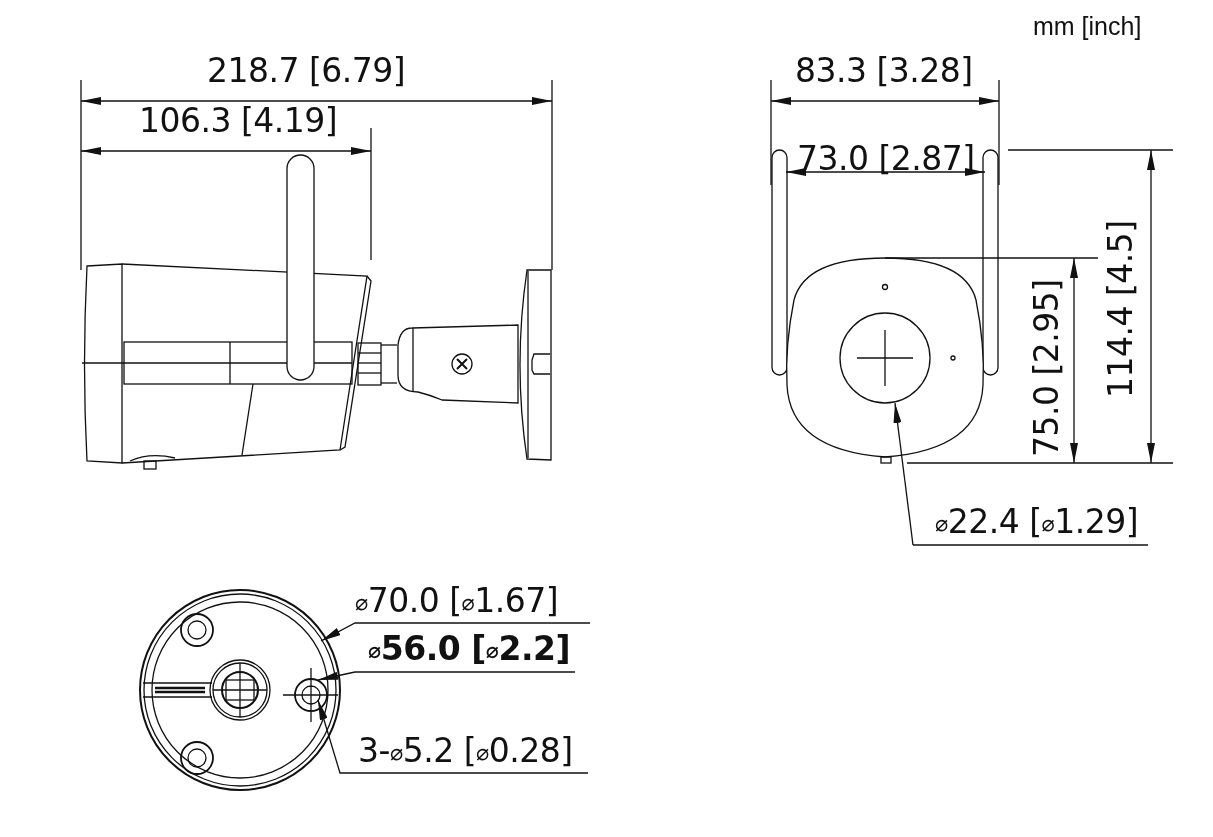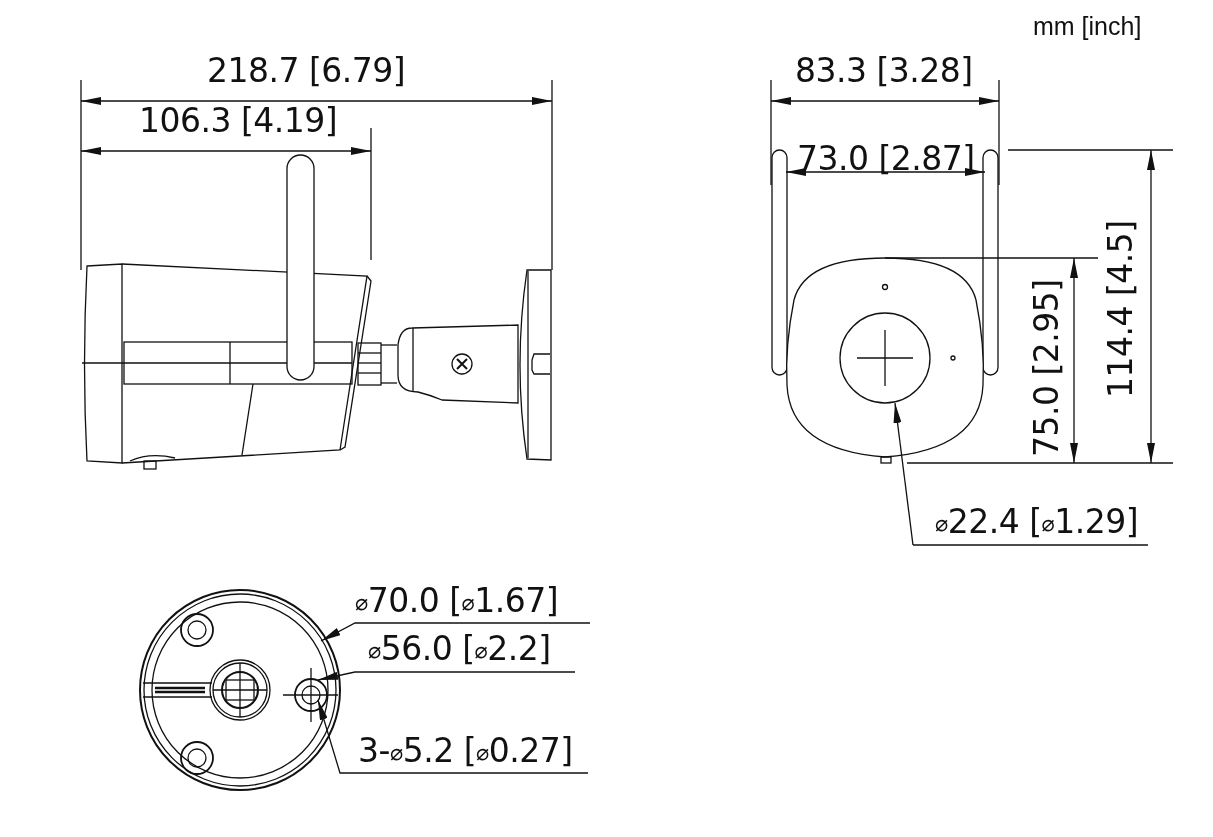--- a/index.html
+++ b/index.html
@@ -132,18 +132,18 @@
 <div class="lbl big vert" style="left:1030px;top:457px;">75.0 [2.95]</div>
 <div class="lbl big vert" style="left:1104px;top:398px;">114.4 [4.5]</div>
 
 <div class="lbl big" style="left:935px;top:505px;">
   <span class="dia">⌀</span><span>22.4 [</span><span class="dia">⌀</span><span>1.29]</span>
 </div>
 
 <div class="lbl big" style="left:355px;top:584px;">
   <span class="dia">⌀</span><span>70.0 [</span><span class="dia">⌀</span><span>1.67]</span>
 </div>
-<div class="lbl big" style="left:368px;top:632px;">
+<div class="lbl big" style="left:368px;top:632px;font-weight:bold;">
   <span class="dia">⌀</span><span>56.0 [</span><span class="dia">⌀</span><span>2.2]</span>
 </div>
 <div class="lbl big" style="left:358px;top:734px;">
-  <span>3-</span><span class="dia">⌀</span><span>5.2 [</span><span class="dia">⌀</span><span>0.27]</span>
+  <span>3-</span><span class="dia">⌀</span><span>5.2 [</span><span class="dia">⌀</span><span>0.28]</span>
 </div>
 
 </body></html>

